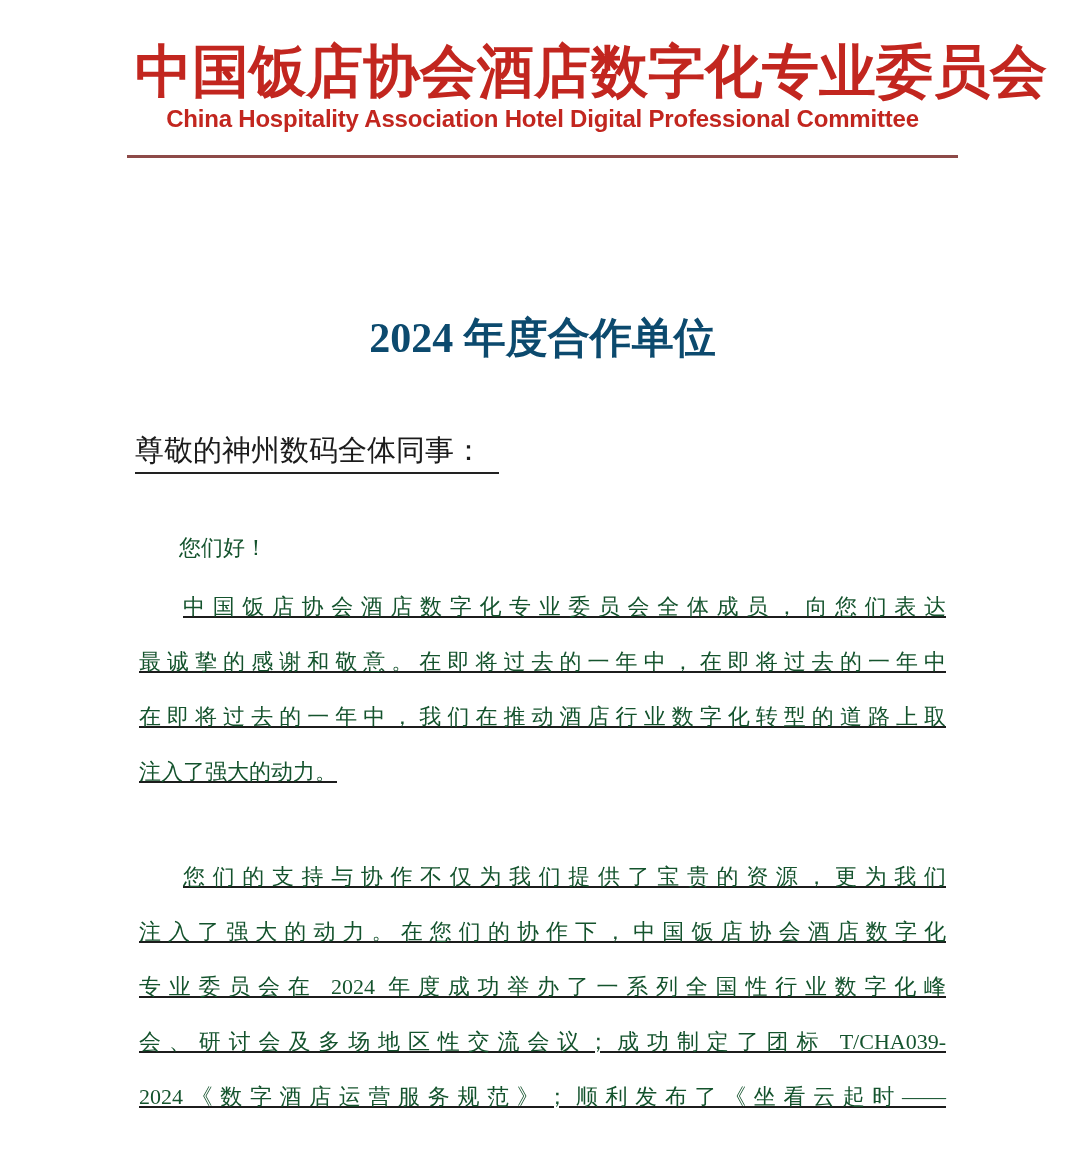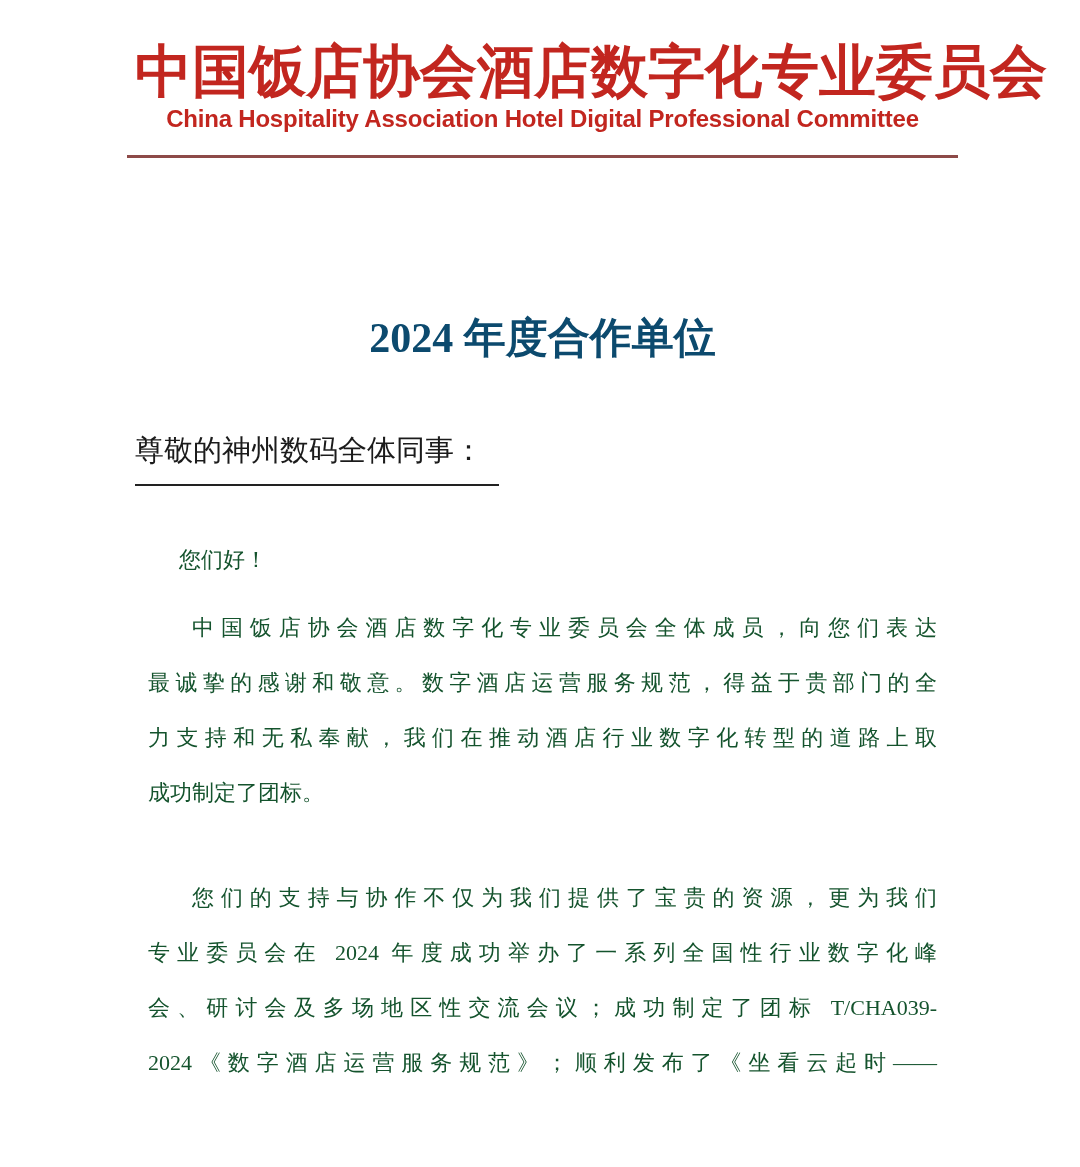--- a/index.html
+++ b/index.html
@@ -66,36 +66,36 @@
   .salutation {
     margin-top: 62px;
     font-size: 29px;
     line-height: 40px;
     color: #1b1b1b;
   }
   .salutation-text {
     display: inline-block;
     border-bottom: 2px solid #222222;
     padding-right: 16px;
-    padding-bottom: 14px;
+    padding-bottom: 2px;
   }
 
   
   .bodyline {
     display: block;
     font-size: 22px;
     line-height: 55px;
     color: #14532d;
     text-align: justify;
     text-align-last: justify;
   }
   .bodyline.left-last { text-align-last: left; }
   .bodyline.indent { text-indent: 2em; }
   .greeting { margin-top: 46px; }
-  .para { margin: 13px; }
+  .para { margin: 4px; text-decoration: underline; }
   .para-2 { margin-top: 50px; }
 </style>
 </head>
 <body>
 
 <div class="page">
 
   <header>
     <div class="org-cn">中国饭店协会酒店数字化专业委员会</div>
     <div class="org-en">China Hospitality Association Hotel Digital Professional Committee</div>
@@ -107,25 +107,26 @@
   </h1>
 
   <div class="salutation">
     <span class="salutation-text">尊敬的神州数码全体同事：</span>
   </div>
 
   <div class="bodyline left-last indent greeting">您们好！</div>
 
   <p class="para para-1">
     <span class="bodyline indent">中国饭店协会酒店数字化专业委员会全体成员，向您们表达</span>
-    <span class="bodyline">最诚挚的感谢和敬意。数字酒店运营服务规范，得益于贵部门的全</span>
-    <span class="bodyline">力支持和无私奉献，我们在推动酒店行业数字化转型的道路上取</span>
-    <span class="bodyline left-last">成功制定了团标。</span>
+    <span class="bodyline">最诚挚的感谢和敬意。在即将过去的一年中，在即将过去的一年中</span>
+    <span class="bodyline">在即将过去的一年中，我们在推动酒店行业数字化转型的道路上取</span>
+    <span class="bodyline left-last">注入了强大的动力。</span>
   </p>
 
   <p class="para para-2">
     <span class="bodyline indent">您们的支持与协作不仅为我们提供了宝贵的资源，更为我们</span>
+    <span class="bodyline">注入了强大的动力。在您们的协作下，中国饭店协会酒店数字化</span>
     <span class="bodyline">专业委员会在 2024 年度成功举办了一系列全国性行业数字化峰</span>
     <span class="bodyline">会、研讨会及多场地区性交流会议；成功制定了团标 T/CHA039-</span>
     <span class="bodyline">2024《数字酒店运营服务规范》；顺利发布了《坐看云起时——</span>
   </p>
 
 </div>
 
 </body></html>

